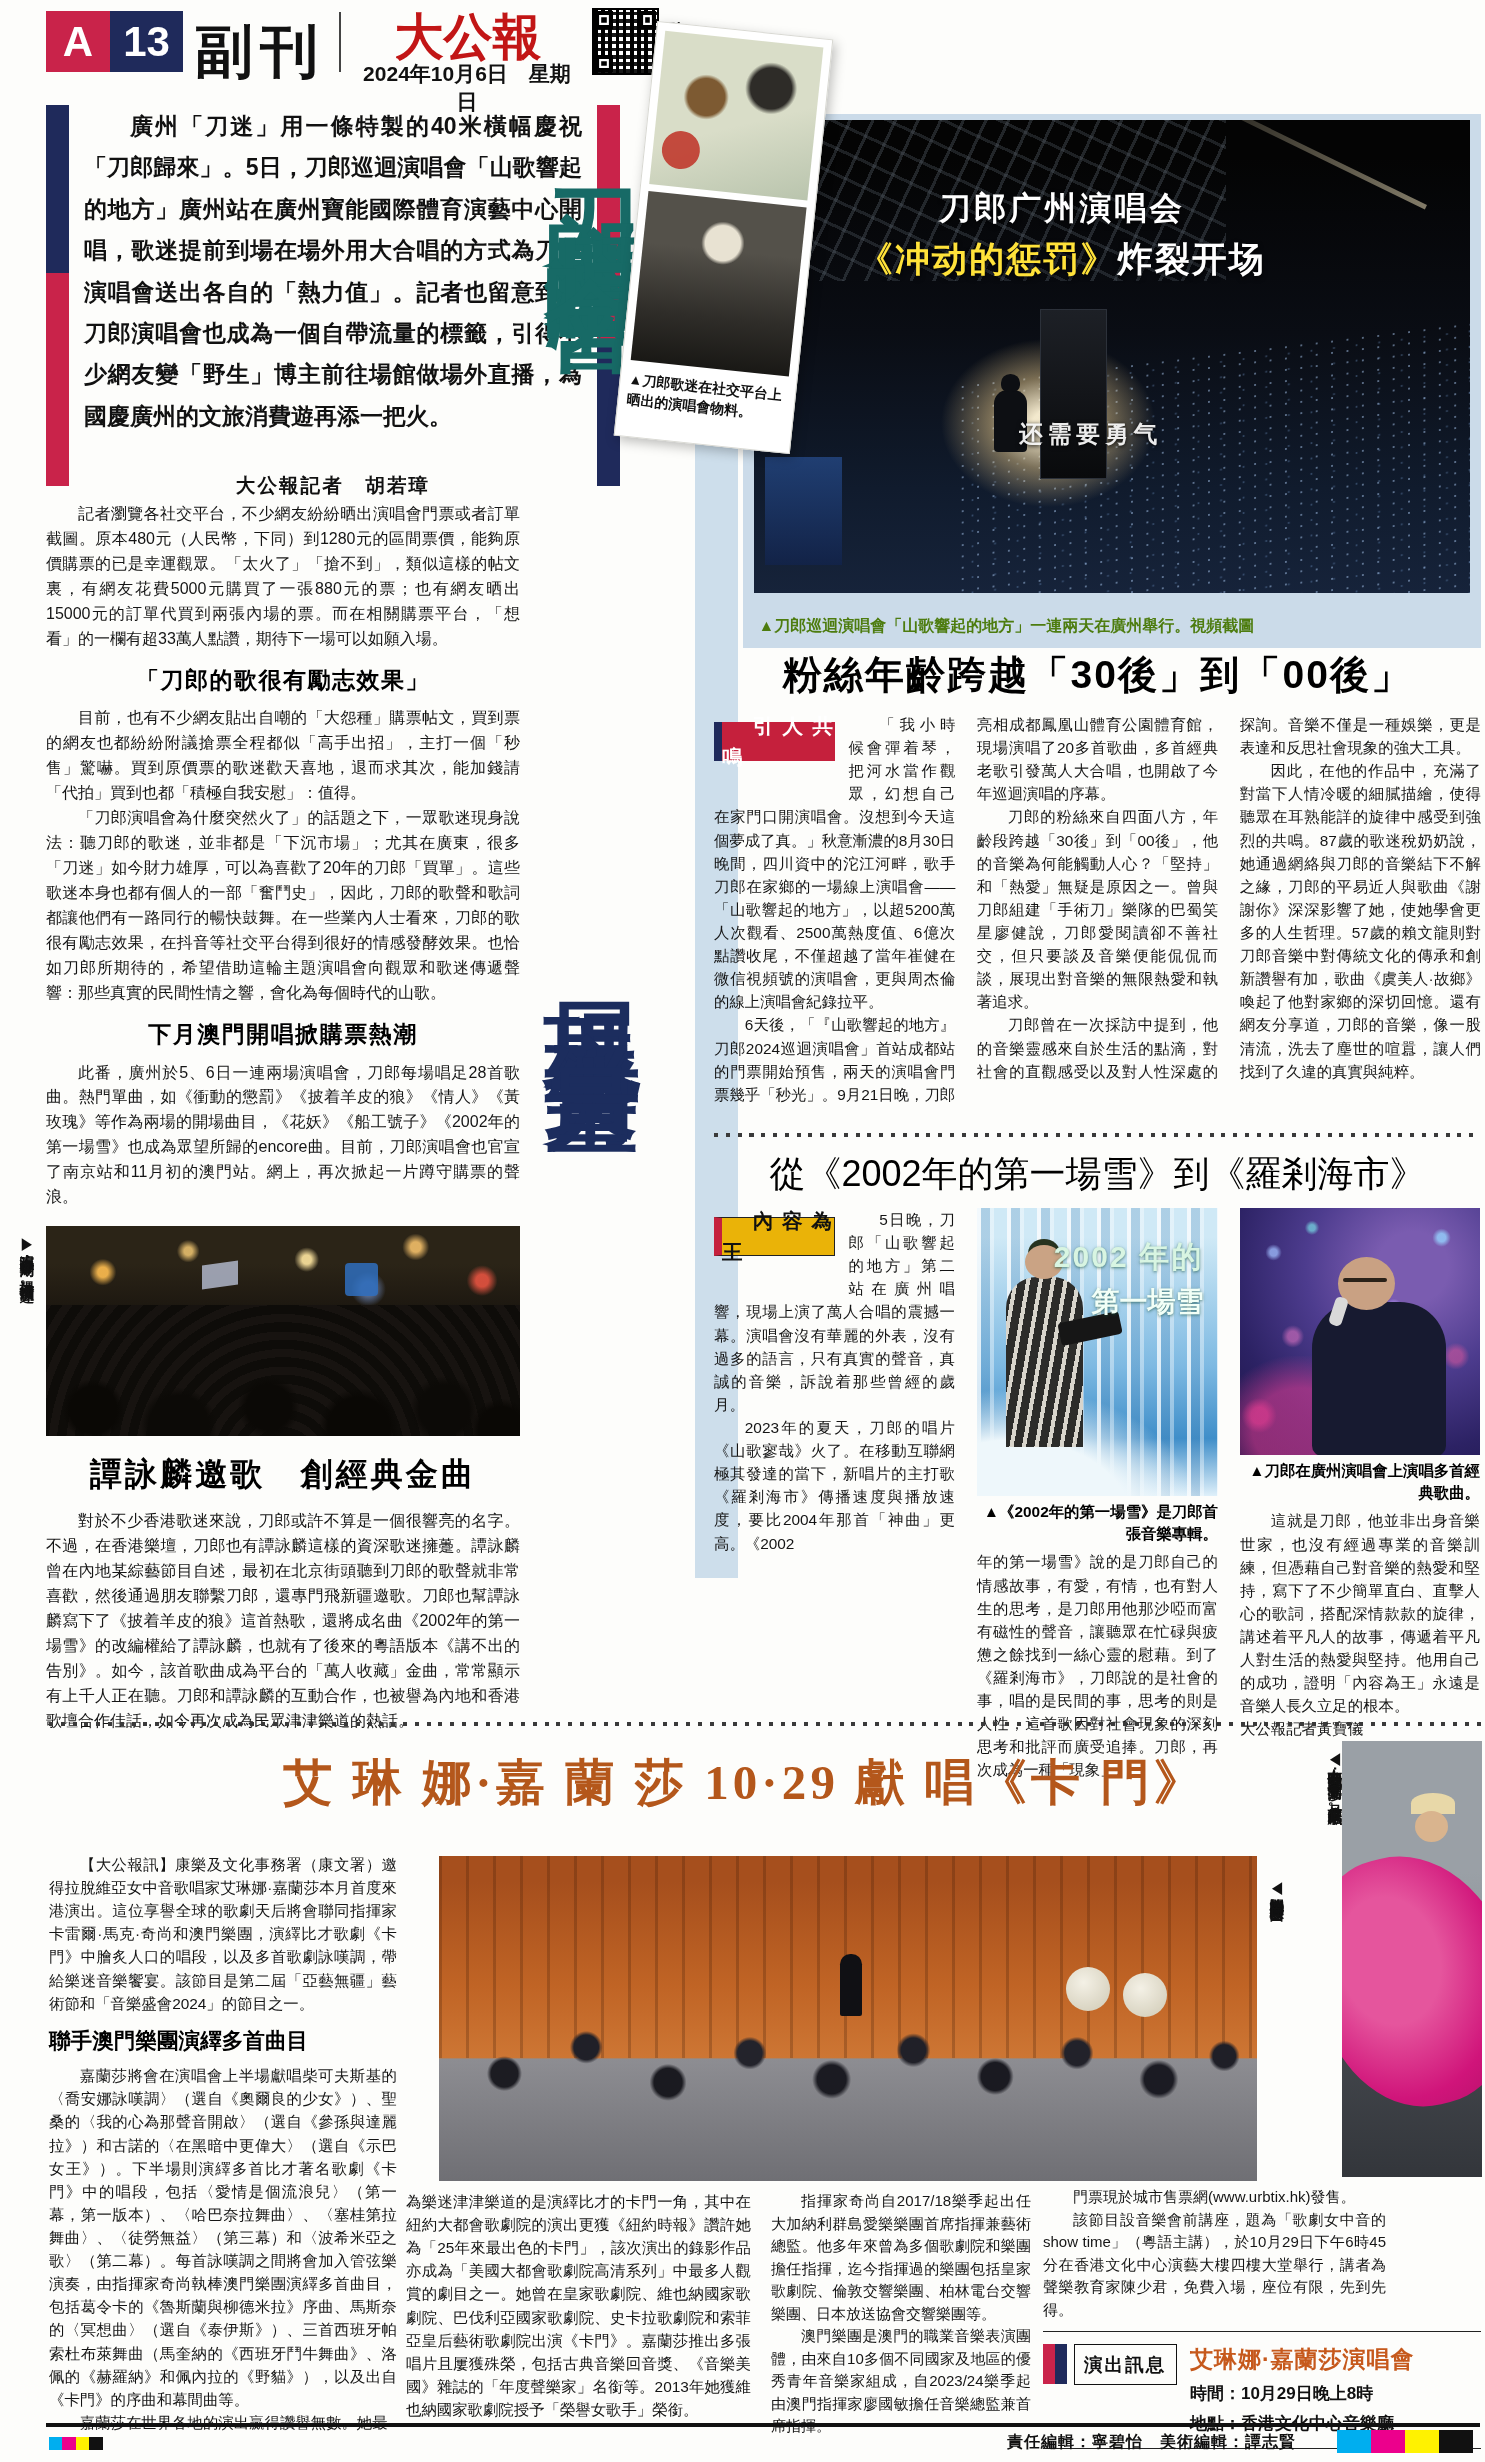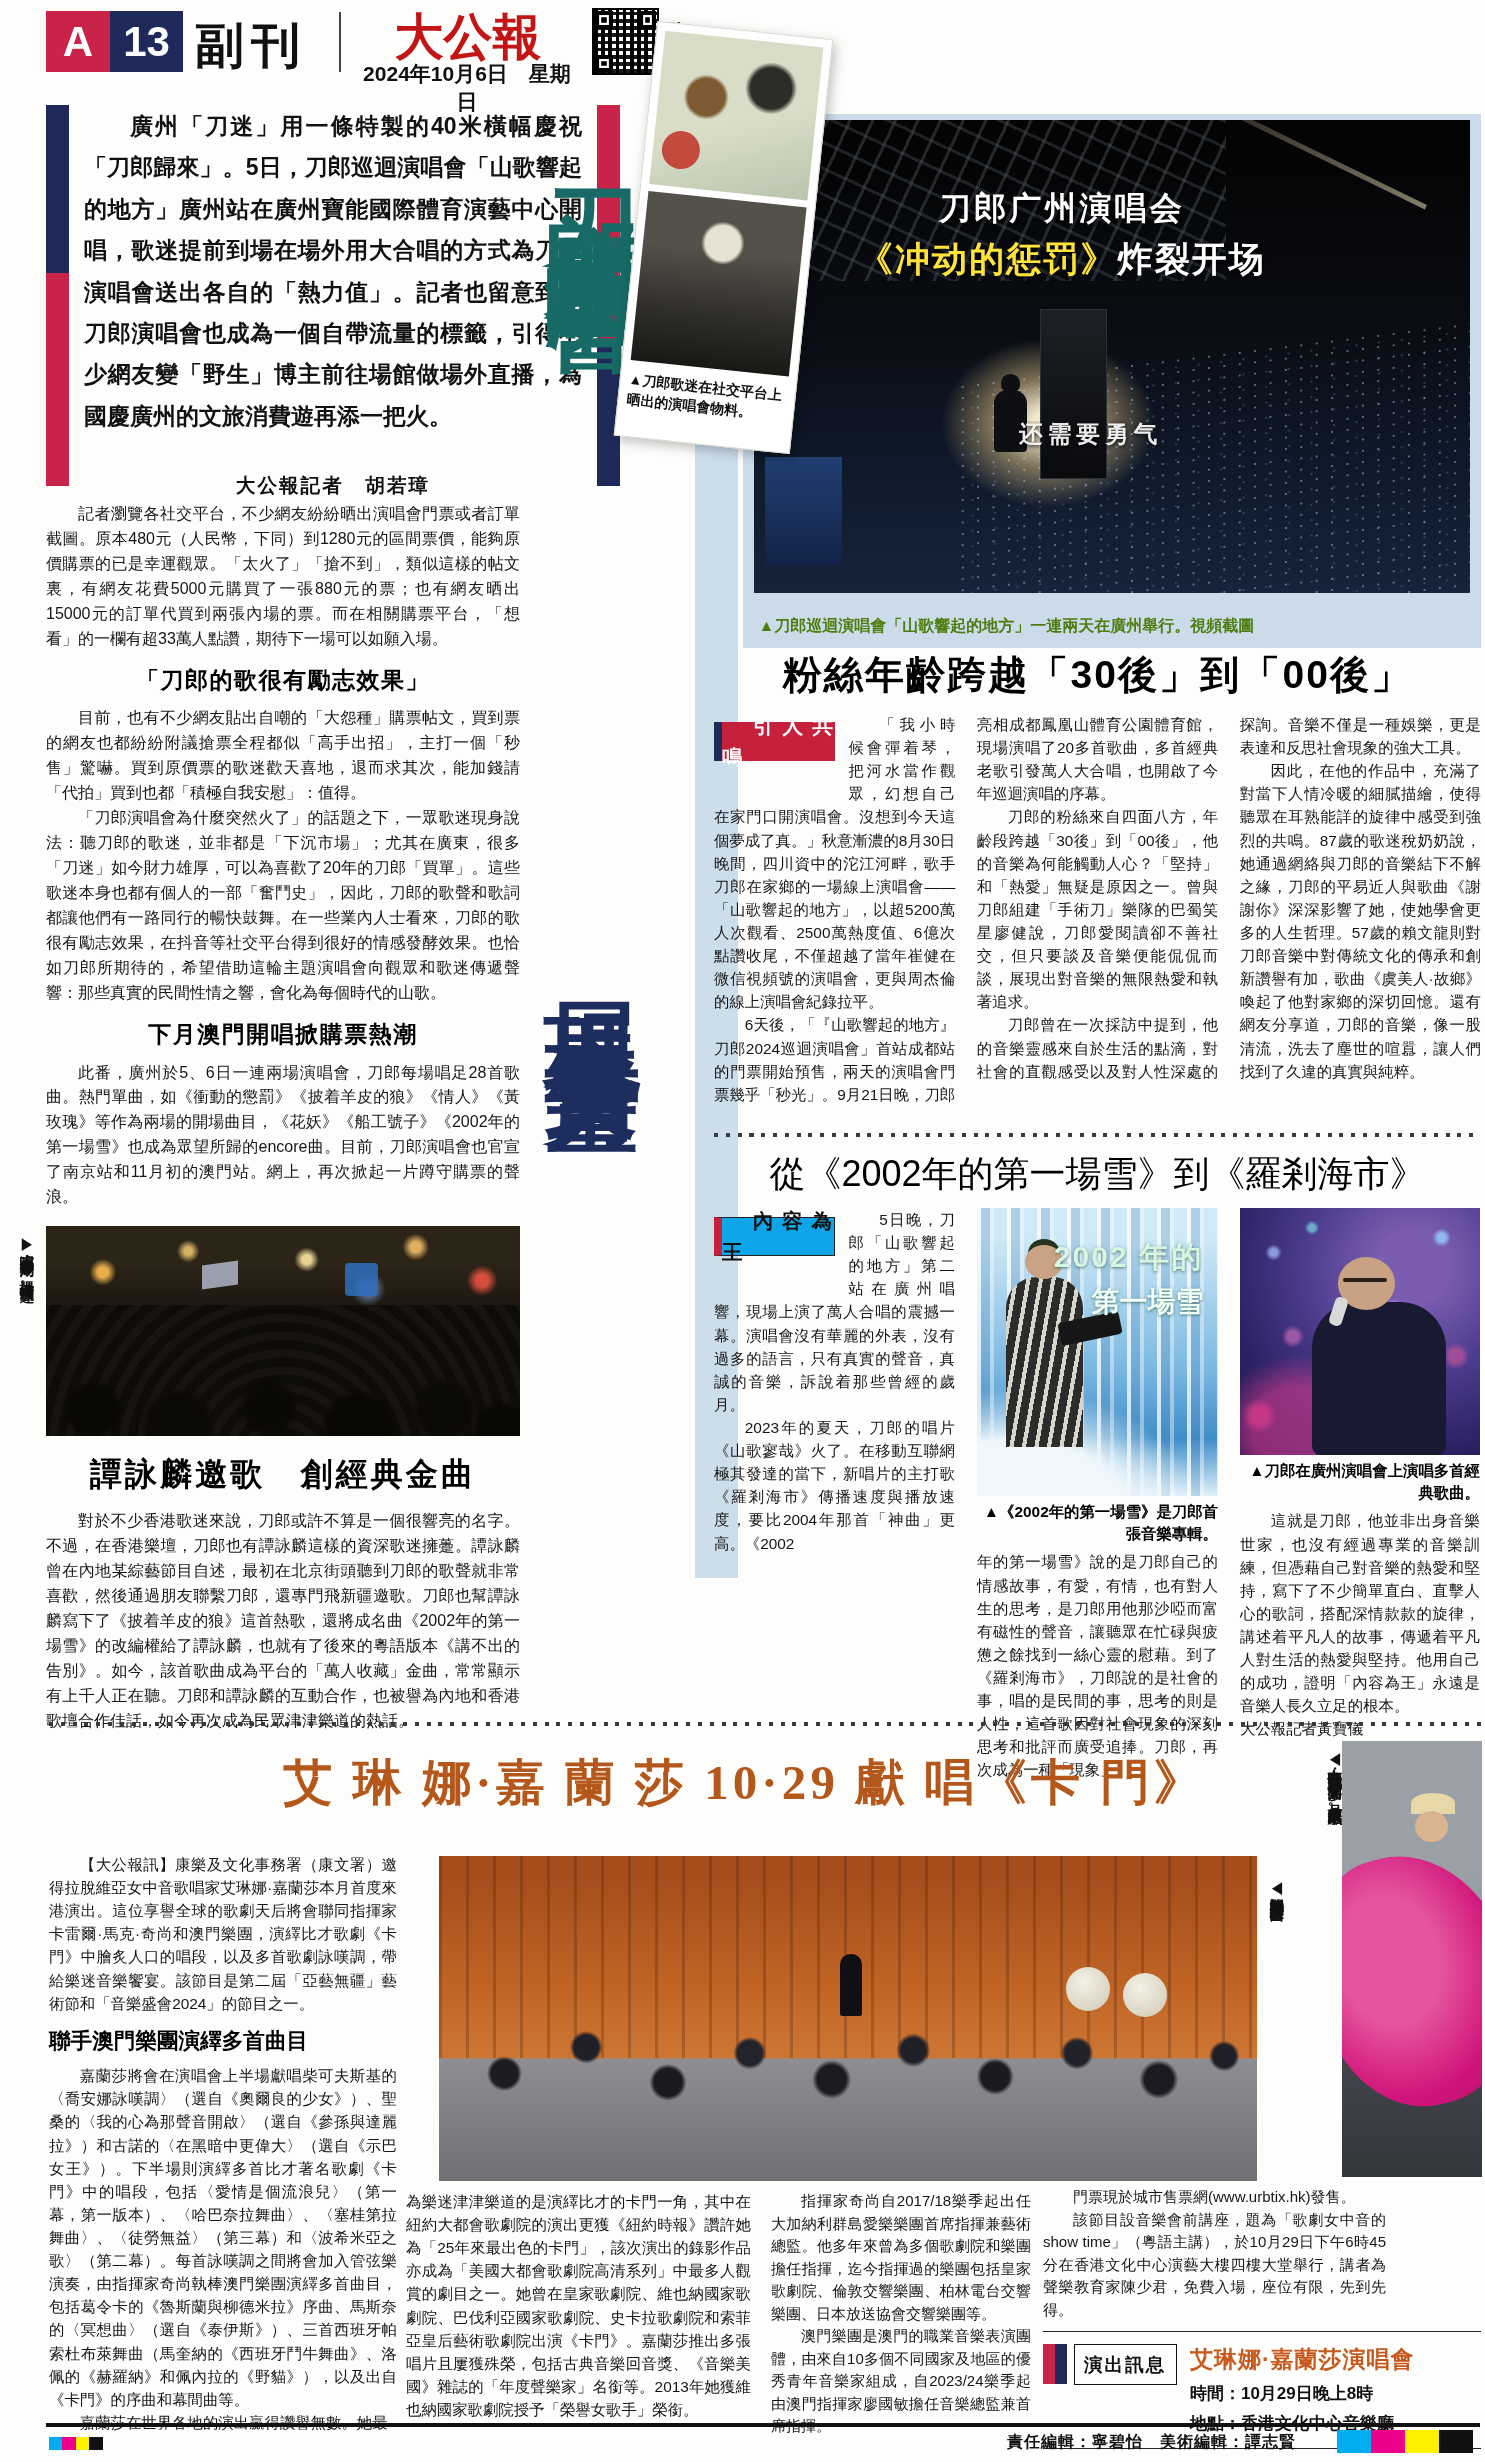--- a/index.html
+++ b/index.html
@@ -4,21 +4,21 @@
 <style>
   * { margin:0; padding:0; box-sizing:border-box; }
   html,body { background:#f4f4f2; }
   body { font-family:"Liberation Sans", sans-serif; }
   .page { position:relative; width:1486px; height:2462px; background:#fdfdfb; overflow:hidden; margin:0 auto; }
 
   
   .hdr-a13 { position:absolute; left:46px; top:11.3px; height:61px; display:flex; }
   .hdr-a13 .abox { width:64px; background:#c9234a; color:#fff; font-size:42px; font-weight:bold; display:flex; align-items:center; justify-content:center; }
   .hdr-a13 .nbox { width:73px; background:#1f2a5b; color:#fff; font-size:42px; font-weight:bold; display:flex; align-items:center; justify-content:center; }
-  .hdr-sec { position:absolute; left:195px; top:13.4px; font-size:49px; font-weight:bold; color:#111; letter-spacing:7.2px; }
+  .hdr-sec { position:absolute; left:195px; top:13.4px; font-size:58px; font-weight:bold; color:#111; letter-spacing:7.2px; }
   .hdr-div { position:absolute; left:339px; top:12.3px; width:1.5px; height:60px; background:#444; }
   .hdr-logo { position:absolute; left:360px; top:5.1px; width:216px; text-align:center; font-family:"Liberation Serif", serif; font-size:49px; font-weight:900; color:#c21616; transform:scaleY(1.02); }
   .hdr-date { position:absolute; left:354px; top:60px; width:226px; text-align:center; font-size:21px; color:#111; font-weight:bold; }
   .qr { position:absolute; left:592px; top:8.2px; width:67px; height:67px; border:2.1px solid #000;
         background:
          repeating-linear-gradient(0deg, rgba(0,0,0,.9) 0 3.6px, transparent 3.6px 7.2px),
          repeating-linear-gradient(90deg, #000 0 3.6px, #fff 3.6px 7.2px); }
   .qr i { position:absolute; width:17.5px; height:17.5px; background:#000; box-shadow:inset 0 0 0 4.1px #000, inset 0 0 0 6.2px #fff; }
   .qr i.tl{left:1px;top:1px;} .qr i.tr{right:1px;top:1px;} .qr i.bl{left:1px;bottom:1px;}
   .qr-label { position:absolute; left:664px; top:11.3px; writing-mode:vertical-rl; font-size:13.4px; color:#222; font-weight:bold; }
@@ -105,21 +105,21 @@
         radial-gradient(circle at 50% 26%, #e8e2d2 0 17.5px, transparent 21.6px),
         linear-gradient(180deg,#54514a 0 30%, #2f2d29 70%, #191815 100%); }
   .polaroid .pcapx { margin-top:8.2px; font-size:14px; font-weight:bold; line-height:1.45; color:#111; }
 
   
   .fans-h { position:absolute; left:714px; top:648px; width:767px; text-align:center; font-size:39px; font-weight:900; color:#000; letter-spacing:2.1px; }
   .fans { position:absolute; left:714px; top:713px; width:767px; height:411px; column-count:3; column-gap:21.6px; }
   .fans p, .snowcol p, .carmen p { font-size:15.4px; line-height:1.5; text-indent:2em; text-align:justify; color:#151515; }
   .tagfloat { float:left; width:121px; height:63px; margin:3.1px 13.4px 5.1px 0; }
   .tag-red { width:100%; height:39px; margin-top:6.2px; background:#c5203c; border-left:8.2px solid #1f2a5b; color:#fff; font-size:20.5px; font-weight:bold; display:flex; align-items:center; justify-content:center; letter-spacing:2.1px; }
-  .tag-white { width:100%; height:39px; margin-top:6.2px; background:#0ea5e9; border:1.5px solid #222; border-left:8.2px solid #c5203c; color:#111; font-size:20.5px; font-weight:bold; display:flex; align-items:center; justify-content:center; letter-spacing:2.1px; }
+  .tag-white { width:100%; height:39px; margin-top:6.2px; background:#eab308; border:1.5px solid #222; border-left:8.2px solid #c5203c; color:#111; font-size:20.5px; font-weight:bold; display:flex; align-items:center; justify-content:center; letter-spacing:2.1px; }
   .byline-r { text-align:right; font-weight:normal; text-indent:0 !important; }
 
   .dotsep { height:4.1px; background:repeating-linear-gradient(90deg,#3a3a3a 0 4.1px, transparent 4.1px 11.8px); }
   .sep1 { position:absolute; left:714px; top:1133px; width:767px; }
   .sep2 { position:absolute; left:49px; top:1722px; width:1432px; }
 
   
   .snow-h { position:absolute; left:714px; top:1150px; width:767px; text-align:center; font-size:36px; font-weight:400; color:#000; }
   .snowcol { position:absolute; top:1208px; }
   .sc1 { left:714px; width:241px; }

